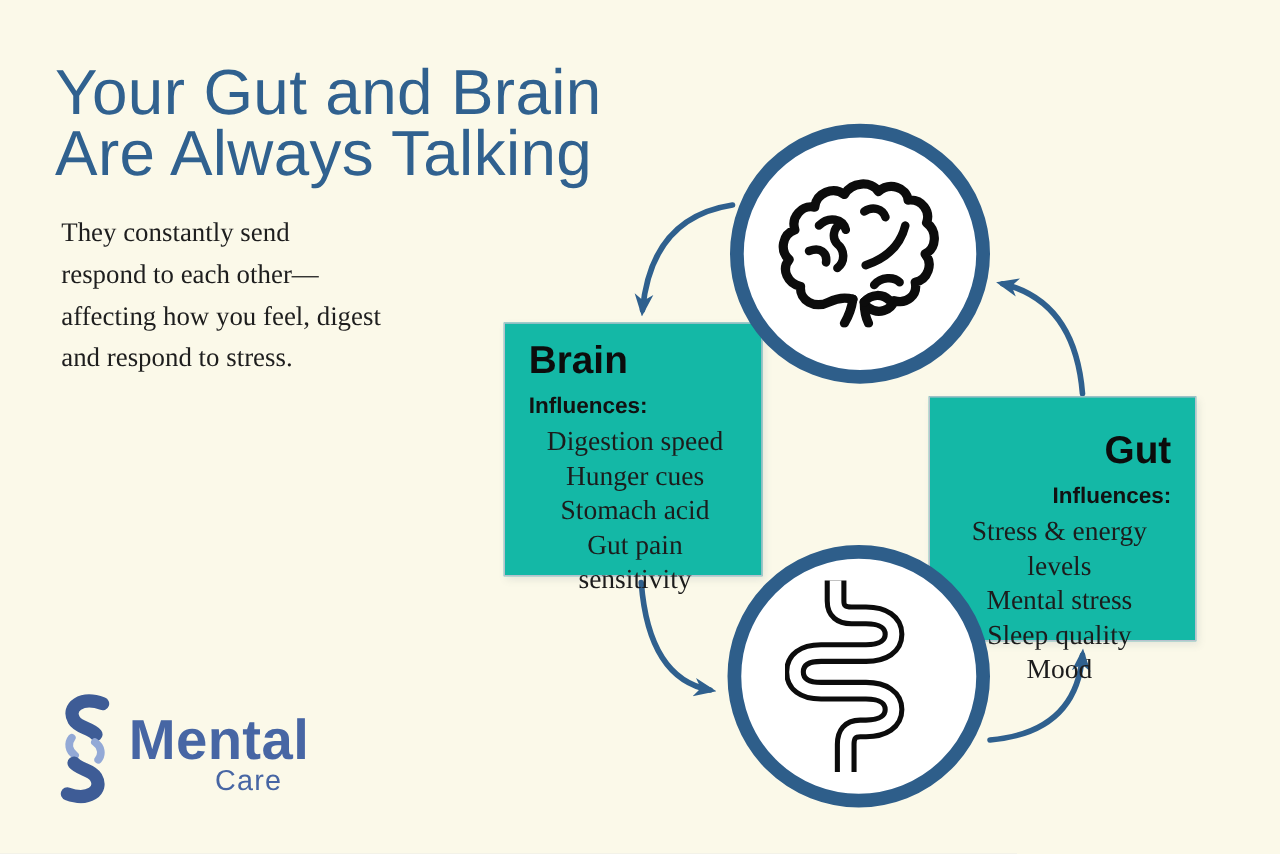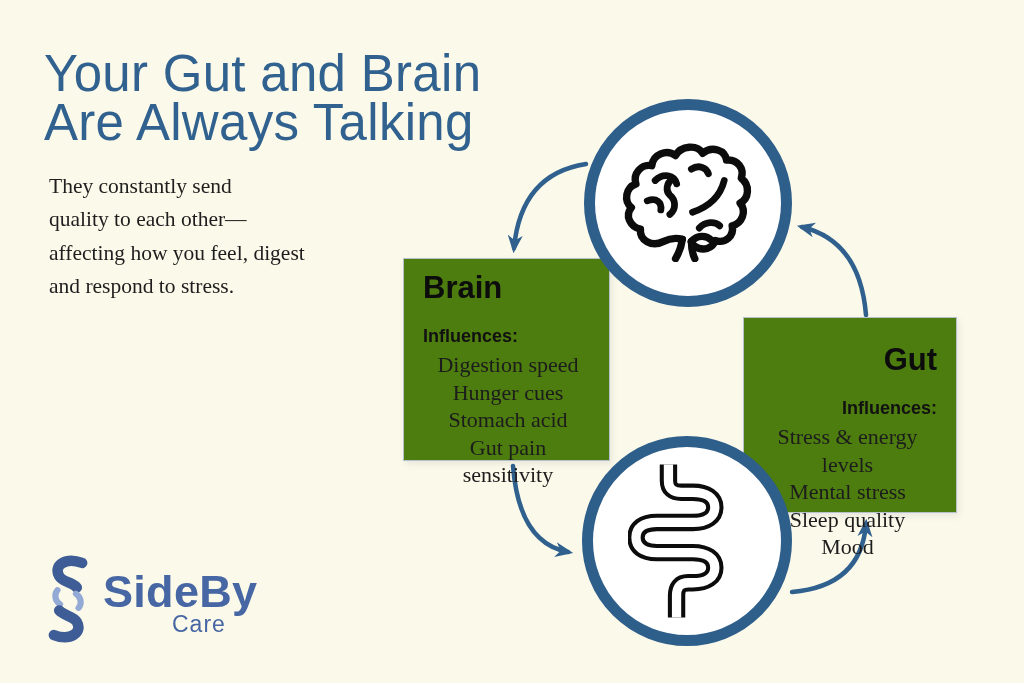--- a/index.html
+++ b/index.html
@@ -20,28 +20,28 @@
   .intro {
     position:absolute; left:49px; top:170px;
     font-family:"Liberation Serif", serif;
     font-size:21.5px; line-height:33.4px; color:#1e1e1e;
   }
   
   .arrows { position:absolute; left:0; top:0; z-index:1; }
   
   .card {
     position:absolute; z-index:2;
-    background:#4d7c0f;
+    background:#14b8a6;
     border:1.5px solid #b7c1cd;
     box-shadow:2px 3px 6px rgba(90,105,120,0.12);
   }
   .card-brain { left:403px; top:258px; width:207px; height:203px; padding:10px 16px 0 19px; }
   .card-gut   { left:743px; top:317px; width:214px; height:196px; padding:23px 19px 0 14px; text-align:right; }
   .card-title { font-size:31px; font-weight:700; color:#0c0c0c; line-height:1.2; }
-  .card-sub   { font-size:18px; font-weight:700; color:#111; margin-top:20px; }
+  .card-sub   { font-size:18px; font-weight:700; color:#111; margin-top:8px; }
   .card-items { font-family:"Liberation Serif", serif; font-size:22px; line-height:27.5px; color:#1c1c1c; margin-top:4px;text-align:center; }
   
   .circle {
     position:absolute; z-index:3;
     background:#ffffff; border-radius:50%;
     border:11px solid #2E5E8A;
     display:flex; align-items:center; justify-content:center;
   }
   .circle-brain { left:584px; top:99px;  width:208px; height:208px; }
   .circle-gut   { left:582px; top:436px; width:210px; height:210px; }
@@ -63,21 +63,21 @@
 
 <div class="canvas">
 
   <div class="title">
     <div>Your Gut and Brain</div>
     <div>Are Always Talking</div>
   </div>
 
   <div class="intro">
     <div>They constantly send</div>
-    <div>quality to each other—</div>
+    <div>respond to each other—</div>
     <div>affecting how you feel, digest</div>
     <div>and respond to stress.</div>
   </div>
 
   <svg class="arrows" width="1024" height="683" viewBox="0 0 1024 683">
     <defs>
       <marker id="ah" markerWidth="4" markerHeight="4" refX="8.5" refY="5" orient="auto" viewBox="0 0 12 10">
         <path d="M0,0 L12,5 L0,10 L3.5,5 Z" fill="#2F608E"></path>
       </marker>
     </defs>
@@ -137,17 +137,17 @@
 
   <div class="logo">
     <svg class="logo-mark" width="44" height="88" viewBox="0 0 50 100">
       <g fill="none" stroke-linecap="round">
         <path d="M41,9 C22,2 8,12 15,24 C19,31 30,31 35,37" stroke="#3E5C96" stroke-width="12"></path>
         <path d="M13,40 C9,45 10,52 16,56" stroke="#93A9D6" stroke-width="7"></path>
         <path d="M9,91 C28,98 42,88 35,76 C31,69 20,69 15,63" stroke="#3E5C96" stroke-width="12"></path>
         <path d="M37,60 C41,55 40,48 34,44" stroke="#93A9D6" stroke-width="7"></path>
       </g>
     </svg>
-    <span class="logo-name">SideBy</span>
+    <span class="logo-name">Mental</span>
     <span class="logo-sub">Care</span>
   </div>
 
 </div>
 
 </body></html>

